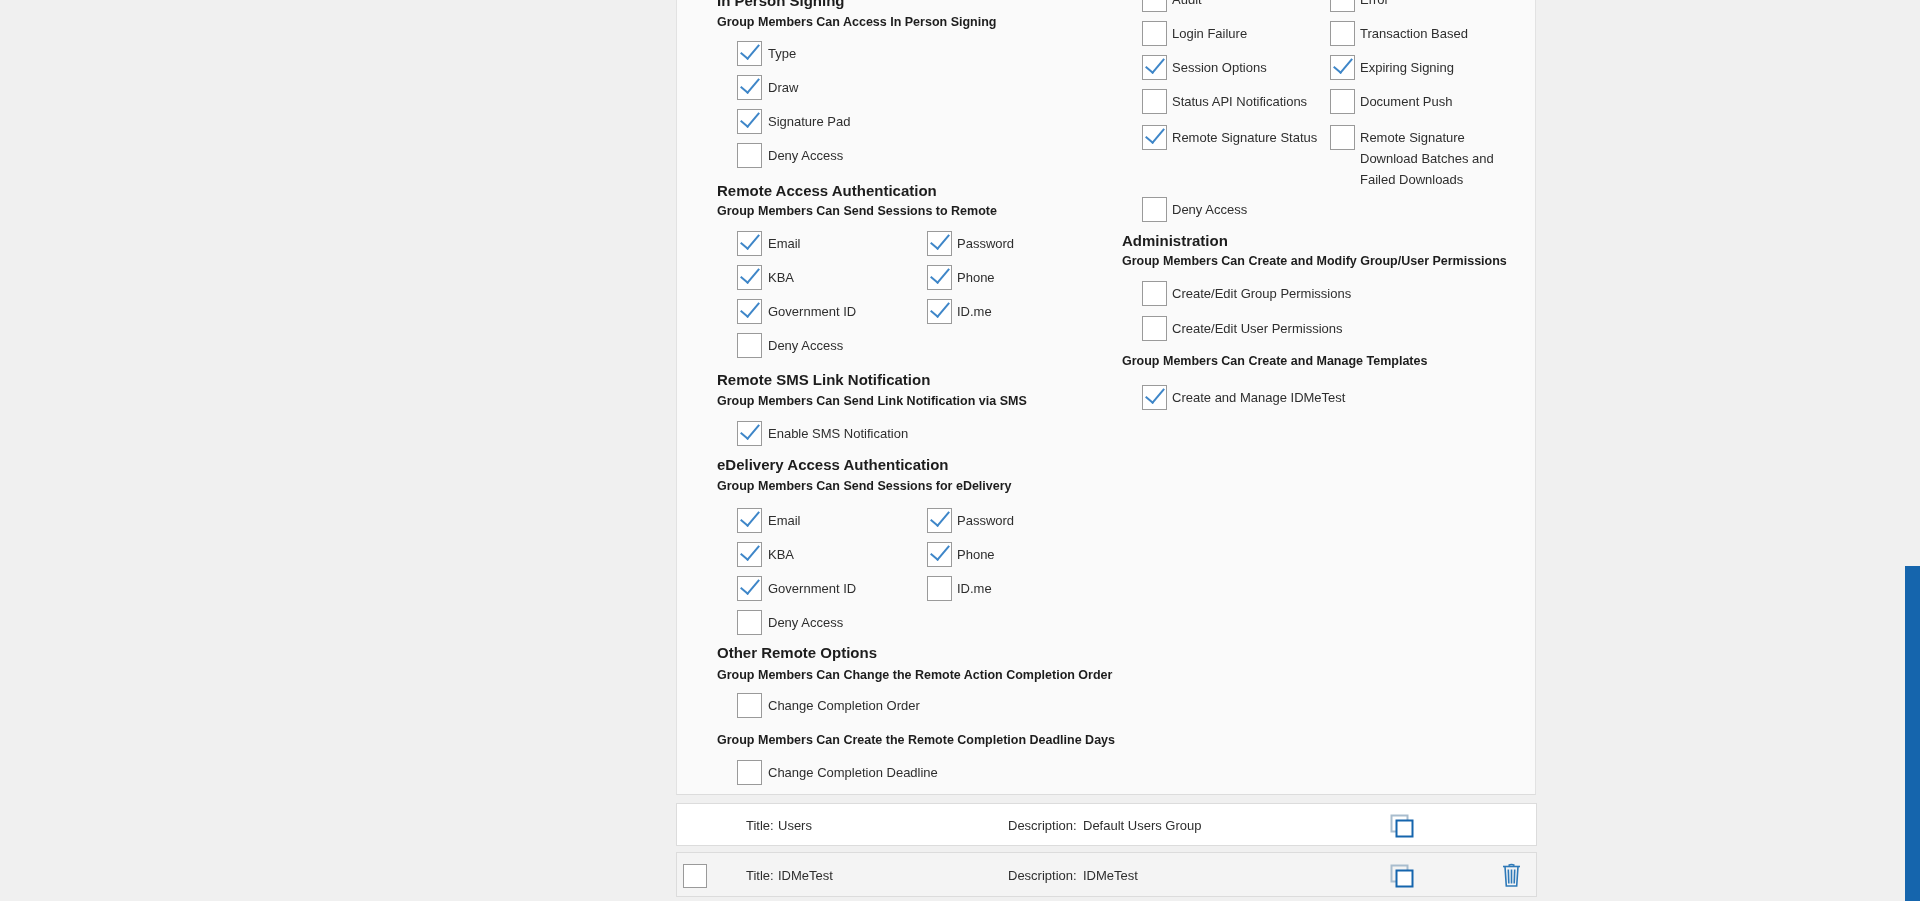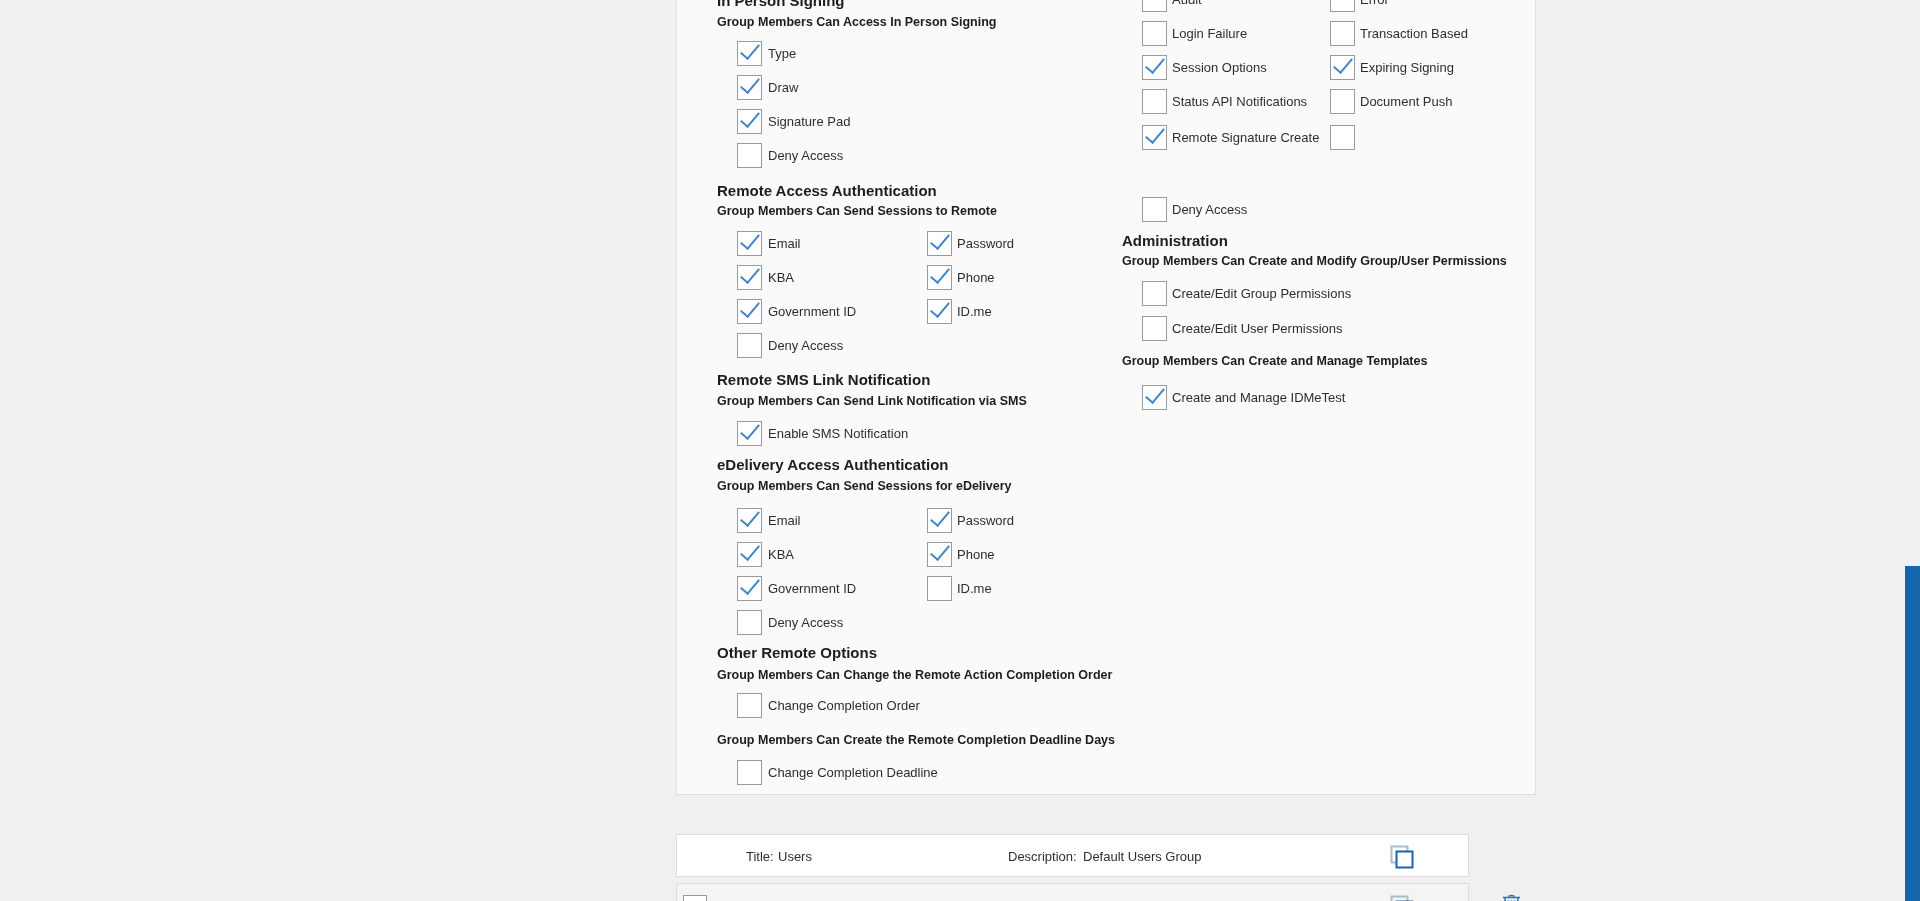--- a/index.html
+++ b/index.html
@@ -25,23 +25,22 @@
   .cb.checked .mark{
     display:block;position:absolute;left:7px;top:-2px;width:8px;height:17px;
     border-right:2px solid #3e86c8;border-bottom:2px solid #3e86c8;
     transform:rotate(40deg);
   }
   .lbl{
     position:absolute;font-size:13px;color:#2e2e2e;line-height:25px;white-space:nowrap;
   }
   .lbl.multi{white-space:normal;width:140px;line-height:21px;padding-top:2px;}
   .group-row{
-    position:absolute;left:676px;width:793px;box-sizing:border-box;
+    position:absolute;left:676px;width:861px;box-sizing:border-box;
     border:1px solid #dcdcdc;
-    margin-top:31px;
   }
   .row-text{position:absolute;font-size:13px;color:#2e2e2e;line-height:18px;white-space:nowrap;}
   .row-cb{
     position:absolute;width:24px;height:24px;background:#fff;border:1px solid #9a9a9a;box-sizing:border-box;
   }
   .icon-btn{position:absolute;cursor:pointer;}
   #scroll-thumb{position:absolute;left:1905px;top:566px;width:15px;height:335px;}
 </style>
 </head>
 <body>
@@ -159,22 +158,23 @@
   <span class="lbl" style="left:683px;top:57px">Expiring Signing</span>
 
   <div class="cb" style="left:465px;top:91px"></div>
   <span class="lbl" style="left:495px;top:91px">Status API Notifications</span>
   <div class="cb" style="left:653px;top:91px"></div>
   <span class="lbl" style="left:683px;top:91px">Document Push</span>
 
   <div class="cb checked" style="left:465px;top:127px">
       <span class="mark"></span>
     </div>
-  <span class="lbl" style="left:495px;top:127px">Remote Signature Create</span>
+  <span class="lbl" style="left:495px;top:127px">Remote Signature Status</span>
   <div class="cb" style="left:653px;top:127px"></div>
+  <span class="lbl multi" style="left:683px;top:127px">Remote Signature Download Batches and Failed Downloads</span>
 
   <div class="cb" style="left:465px;top:199px"></div>
   <span class="lbl" style="left:495px;top:199px">Deny Access</span>
 
   <div class="sec-h" style="left:445px;top:234px">Administration</div>
   <div class="sub-h" style="left:445px;top:256px">Group Members Can Create and Modify Group/User Permissions</div>
   <div class="cb" style="left:465px;top:283px"></div>
   <span class="lbl" style="left:495px;top:283px">Create/Edit Group Permissions</span>
   <div class="cb" style="left:465px;top:318px"></div>
   <span class="lbl" style="left:495px;top:318px">Create/Edit User Permissions</span>

